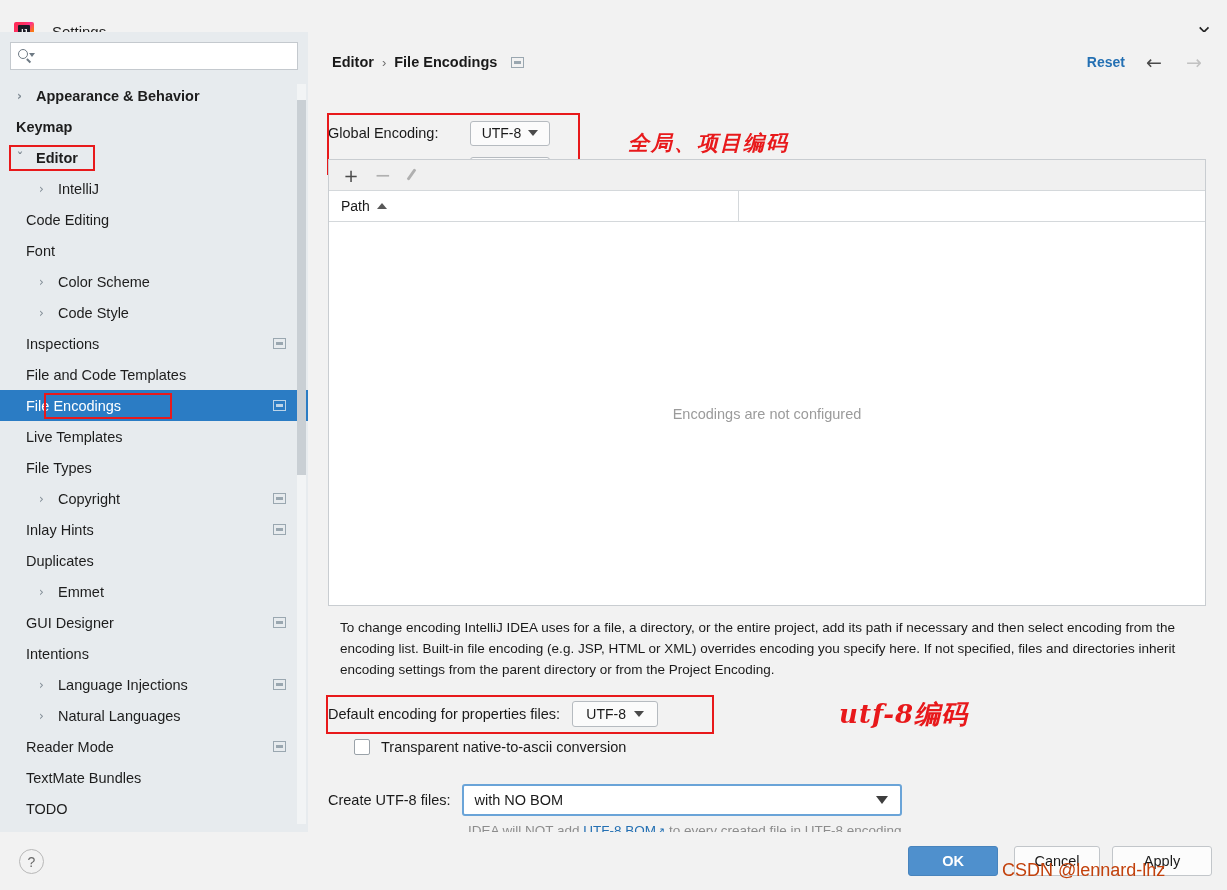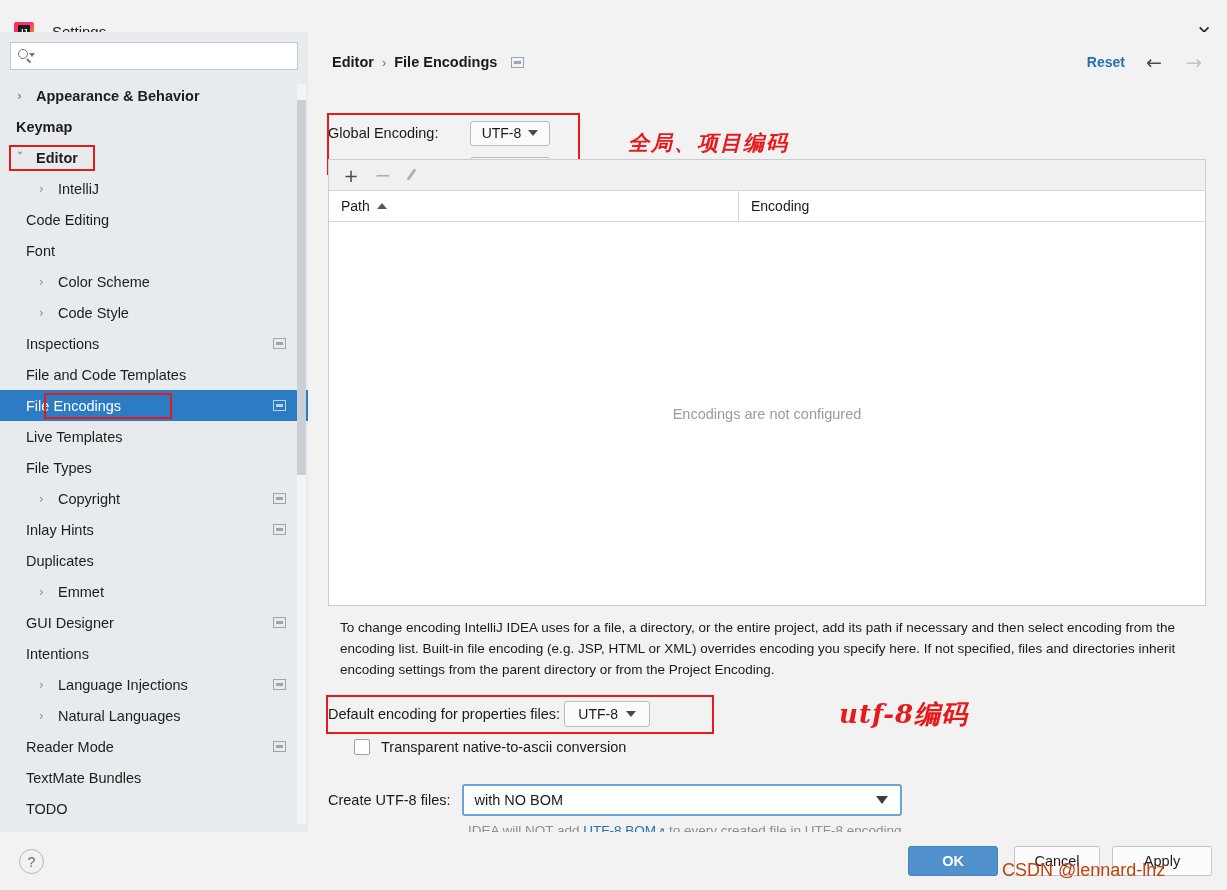--- a/index.html
+++ b/index.html
@@ -205,21 +205,21 @@
   .desc {
     position: absolute; left: 32px; top: 585px; width: 872px;
     font-size: 13.5px; line-height: 21px; color: #1a1a1a;
   }
 
   
   .props-row {
     position: absolute; left: 20px; top: 665px; display: flex;
     align-items: center; height: 34px;
   }
-  .props-label { font-size: 14.5px; color: #1a1a1a; margin-right: 4px; }
+  .props-label { font-size: 14.5px; color: #1a1a1a; margin-right: 12px; }
   .combo-md {
     width: 86px; height: 26px; background: #fbfbfb;
     border: 1px solid #b6bbc0; border-radius: 3px;
     display: flex; align-items: center; justify-content: center; gap: 8px;
     font-size: 14px; color: #1a1a1a;
   }
   .rb-props { left: 18px; top: 663px; width: 388px; height: 39px; }
 
   .chk-row {
     position: absolute; left: 46px; top: 707px; display: flex;
@@ -444,23 +444,20 @@
         <div class="tb-btn tb-minus">−</div>
         <div class="tb-btn tb-pencil">
             <span class="body"></span>
           </div>
       </div>
       <div class="tbl-head">
         <div class="th path">
           <span>Path</span>
           <span class="sort-up"></span>
         </div>
-        <div class="th encoding">
-          <span>Encoding</span>
-        </div>
       </div>
       <div class="tbl-empty">Encodings are not configured</div>
     </div>
 
     <div class="desc">To change encoding IntelliJ IDEA uses for a file, a directory, or the entire project, add its path if necessary and then select encoding from the encoding list. Built-in file encoding (e.g. JSP, HTML or XML) overrides encoding you specify here. If not specified, files and directories inherit encoding settings from the parent directory or from the Project Encoding.</div>
 
     <div class="props-row">
       <div class="props-label">Default encoding for properties files:</div>
       <div class="combo-md">
         <span>UTF-8</span>

